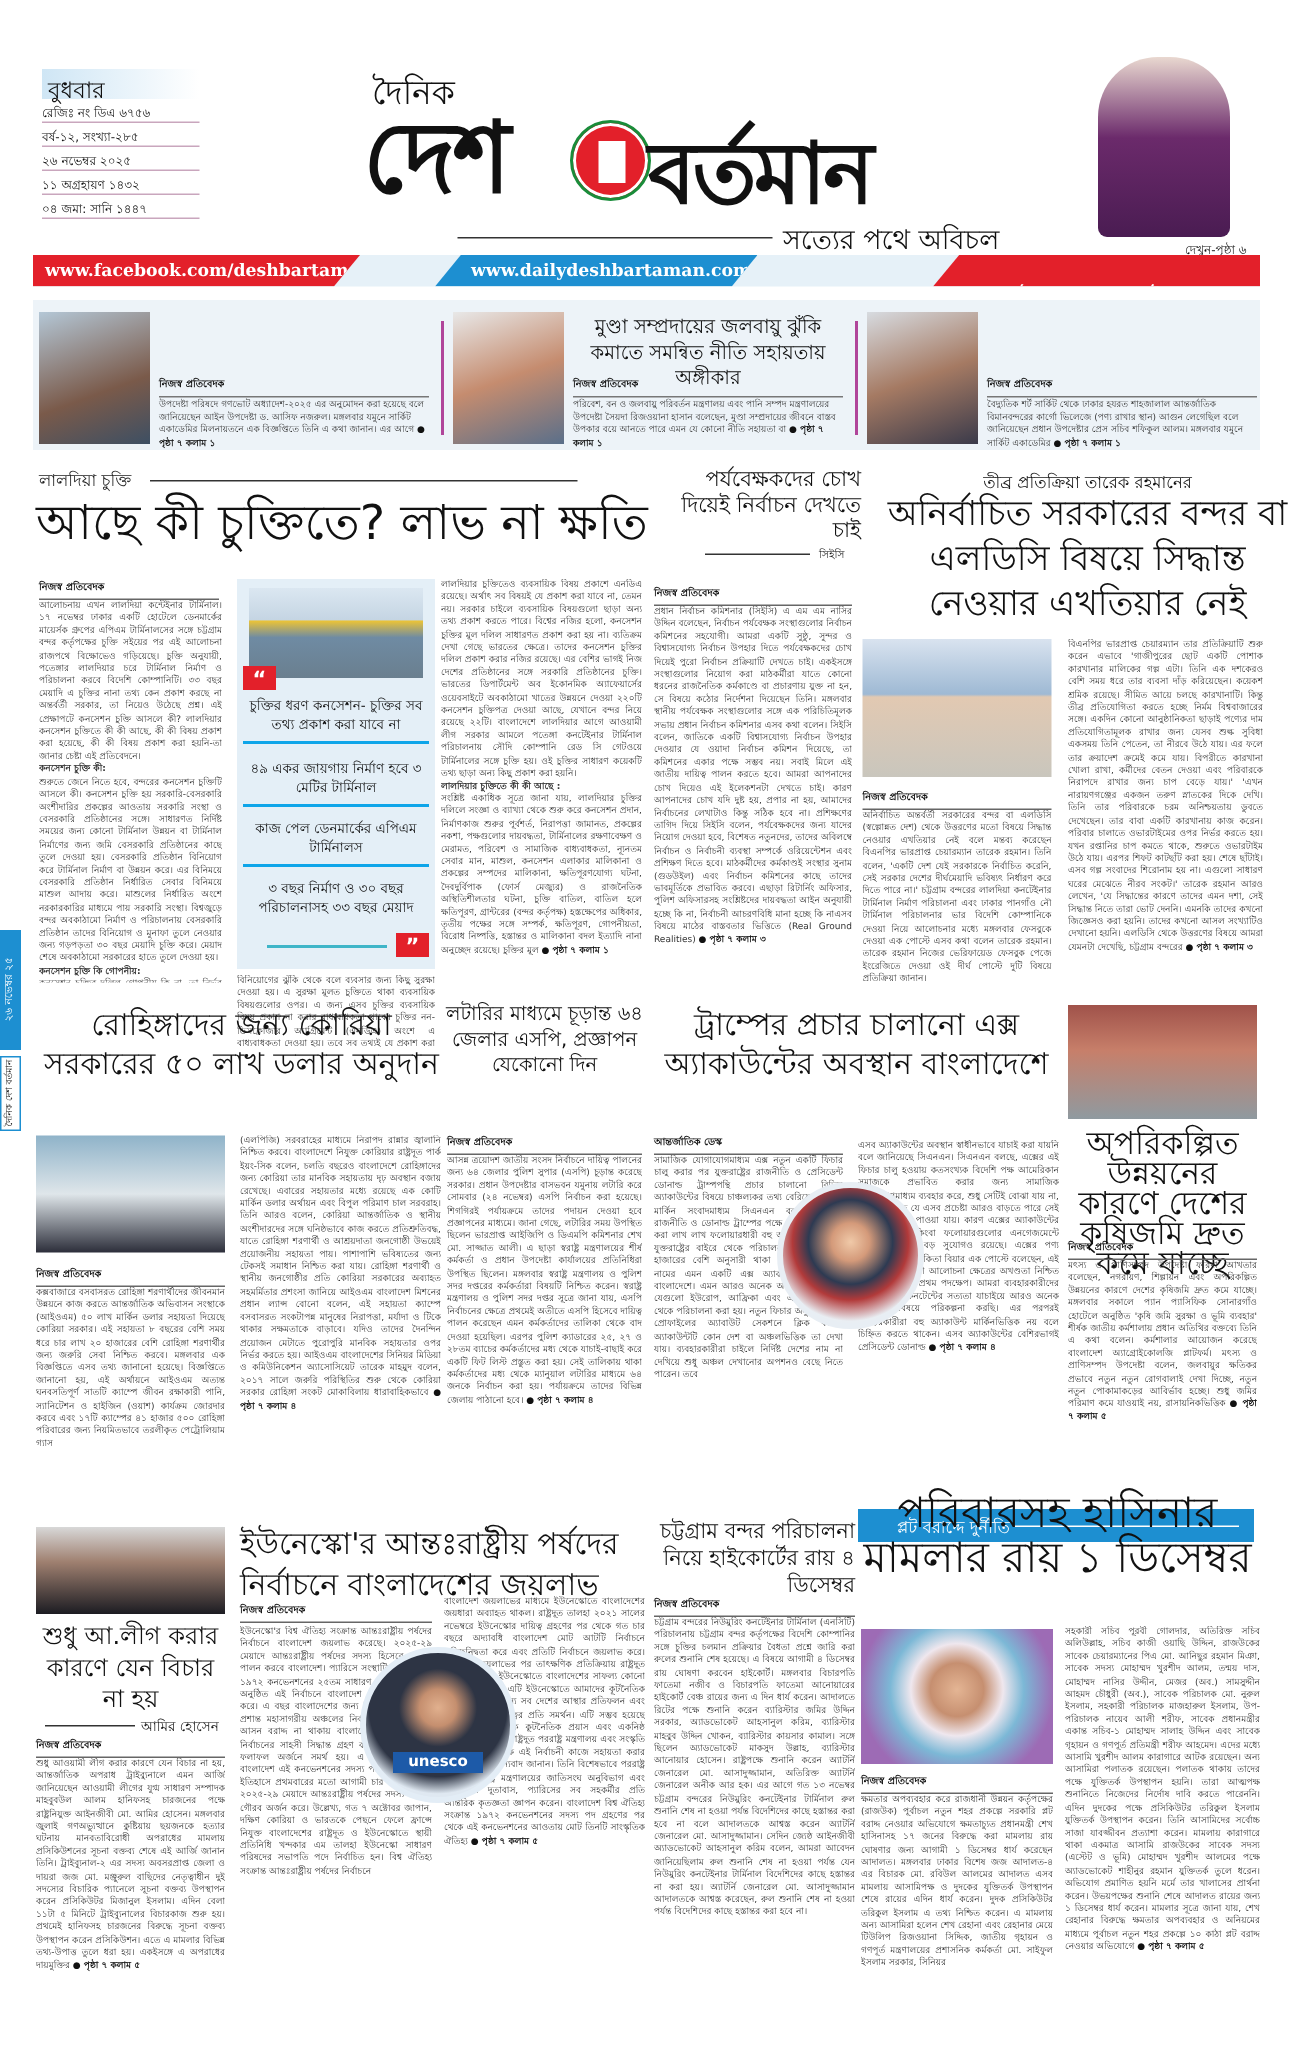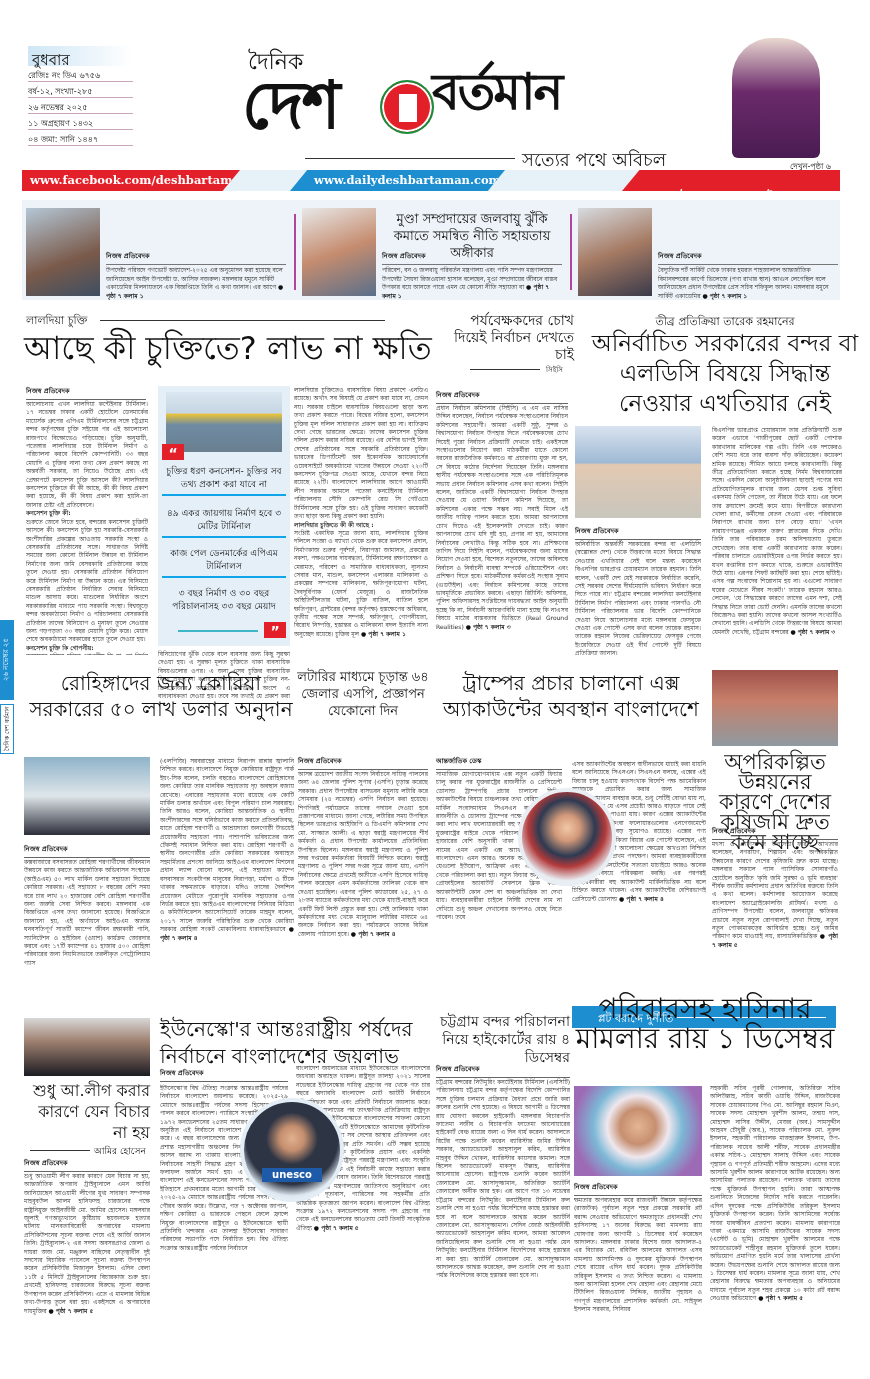--- a/index.html
+++ b/index.html
@@ -4,21 +4,21 @@
 <style>
 *{box-sizing:border-box;margin:0;padding:0}
 body{width:870px;height:1379px;background:#fff;font-family:"DejaVu Sans",sans-serif;color:#111;position:relative;overflow:hidden}
 .abs{position:absolute}
 .serif{font-family:"DejaVu Serif",serif}
 .meta-box{left:28px;top:46px;width:105px}
 .meta-day{background:linear-gradient(90deg,#cfe6f5,#fff);font-size:15px;font-weight:normal;padding:2px 4px;height:20px}
 .meta-row{font-size:8px;border-bottom:1px solid #c9a6bd;padding:3px 0;height:16px;white-space:nowrap}
 .mast-small{left:248px;top:44px;font-size:22px}
 .mast-desh{left:242px;top:70px;font-size:66px;font-weight:bold;letter-spacing:-2px;line-height:72px}
-.mast-bartaman{left:432px;top:56px;font-size:50px;font-weight:bold;letter-spacing:-2px;line-height:72px}
+.mast-bartaman{left:432px;top:80px;font-size:57px;font-weight:bold;letter-spacing:-2px;line-height:72px}
 .emblem{left:380px;top:80px;width:54px;height:54px;border-radius:50%;background:#e3202a;border:2px solid #1a8c3a;box-shadow:0 0 0 2px #fff inset}
 .emblem-map{left:17px;top:12px;width:18px;height:28px;background:#fff;clip-path:polygon(30% 0,70% 5,85% 30%,70% 55%,90% 80%,60% 100%,35% 75%,10% 60%,20% 30%)}
 .slogan-line{left:305px;top:158px;width:210px;height:1px;background:#333}
 .slogan{left:522px;top:146px;font-size:18px}
 .model{left:732px;top:38px;width:88px;height:120px;background:linear-gradient(180deg,#e9d8d0 0%,#6b2a6b 45%,#4a1c52 100%);border-radius:40px 40px 6px 6px}
 .model-cap{left:790px;top:160px;font-size:8px}
 .band{left:22px;top:170px;width:818px;height:21px;background:#e6f1f8}
 .fb{left:22px;top:170px;width:218px;height:21px;background:#e3202a;clip-path:polygon(0 0,100% 0,92% 100%,0 100%);color:#fff;font-size:11.5px;font-weight:bold;padding:3px 8px}
 .web{left:290px;top:170px;width:215px;height:21px;background:#1d8fd1;clip-path:polygon(8% 0,100% 0,92% 100%,0 100%);color:#fff;font-size:11.5px;font-weight:bold;padding:3px 24px}
 .price{left:622px;top:170px;width:218px;height:21px;background:#e3202a;clip-path:polygon(8% 0,100% 0,100% 100%,0 100%);color:#fff;font-size:12px;font-weight:bold;padding:18px 0 0 48px}
@@ -156,21 +156,21 @@
 <div class="abs body" style="left:436px;top:770px;width:126px;height:240px;overflow:hidden">সামাজিক যোগাযোগমাধ্যম এক্স নতুন একটি ফিচার চালু করার পর যুক্তরাষ্ট্রের রাজনীতি ও প্রেসিডেন্ট ডোনাল্ড ট্রাম্পপন্থি প্রচার চালানো বিভিন্ন অ্যাকাউন্টের বিষয়ে চাঞ্চল্যকর তথ্য বেরিয়ে আসছে। মার্কিন সংবাদমাধ্যম সিএনএন বলছে, মার্কিন রাজনীতি ও ডোনাল্ড ট্রাম্পের পক্ষে প্রতিনিয়ত কাজ করা লাখ লাখ ফলোয়ারধারী বহু অ্যাকাউন্ট আসলে যুক্তরাষ্ট্রের বাইরে থেকে পরিচালনা করা হয়। ৬৭ হাজারের বেশি অনুসারী থাকা 'আমেরিকা ফার্স্ট' নামের এমন একটি এক্স অ্যাকাউন্টের অবস্থান বাংলাদেশে। এমন আরও অনেক অ্যাকাউন্ট রয়েছে, যেগুলো ইউরোপ, আফ্রিকা এবং এশিয়ার বিভিন্ন থেকে পরিচালনা করা হয়। নতুন ফিচার অনুযায়ী, এক্স প্রোফাইলের অ্যাবাউট সেকশনে ক্লিক করলে অ্যাকাউন্টটি কোন দেশ বা অঞ্চলভিত্তিক তা দেখা যায়। ব্যবহারকারীরা চাইলে নির্দিষ্ট দেশের নাম না দেখিয়ে শুধু অঞ্চল দেখানোর অপশনও বেছে নিতে পারেন। তবে</div>
 <div class="abs body" style="left:572px;top:760px;width:134px;height:250px;overflow:hidden"><span>এসব অ্যাকাউন্টের অবস্থান স্বাধীনভাবে যাচাই করা যায়নি বলে জানিয়েছে সিএনএন। সিএনএন বলছে, এক্সের এই ফিচার চালু হওয়ায় কতসংখ্যক বিদেশি পক্ষ আমেরিকান সমাজকে প্রভাবিত করার জন্য সামাজিক যোগাযোগমাধ্যম ব্যবহার করে, শুধু সেটিই বোঝা যায় না, বরং ভবিষ্যতে যে এসব প্রচেষ্টা আরও বাড়তে পারে সেই বিষয়েও ধারণা পাওয়া যায়। কারণ এক্সের অ্যাকাউন্টের বেশি ব্যবহার কিংবা ফলোয়ারগুলোর এনগেজমেন্টে আর্থিক লাভের বড় সুযোগও রয়েছে। এক্সের পণ্য বিভাগের প্রধান নিকিতা বিয়ার এক পোস্টে বলেছেন, এই পরিবর্তন বিশ্বব্যাপী আলোচনা ক্ষেত্রের অখণ্ডতা নিশ্চিত করার গুরুত্বপূর্ণ প্রথম পদক্ষেপ। আমরা ব্যবহারকারীদের এক্সে পাওয়া কনটেন্টের সত্যতা যাচাইয়ে আরও অনেক উপায়ের বিষয়ে পরিকল্পনা করছি। এর পরপরই ব্যবহারকারীরা বহু অ্যাকাউন্ট মার্কিনভিত্তিক নয় বলে চিহ্নিত করতে থাকেন। এসব অ্যাকাউন্টের বেশিরভাগই প্রেসিডেন্ট ডোনাল্ড</span> <span class="cont">● পৃষ্ঠা ৭ কলাম ৪</span></div>
 <div class="abs circle-img" style="left:518px;top:788px;width:98px;height:98px;border:4px solid #e8eef4"></div>
 
 <div class="abs" style="left:712px;top:670px;width:126px;height:76px;background:linear-gradient(180deg,#a0524a 0%,#c77f6a 40%,#8f9aa0 100%)"></div>
 <div class="abs" style="left:712px;top:752px;width:126px;font-size:21px;line-height:20px;text-align:center">অপরিকল্পিত উন্নয়নের কারণে দেশের কৃষিজমি দ্রুত কমে যাচ্ছে</div>
 <div class="abs byline" style="left:712px;top:826px;width:126px">নিজস্ব প্রতিবেদক</div>
 <div class="abs body" style="left:712px;top:840px;width:126px;height:166px;overflow:hidden"><span>মৎস্য ও প্রাণিসম্পদ উপদেষ্টা ফরিদা আখতার বলেছেন, নগরায়ণ, শিল্পায়ন এবং অপরিকল্পিত উন্নয়নের কারণে দেশের কৃষিজমি দ্রুত কমে যাচ্ছে। মঙ্গলবার সকালে প্যান প্যাসিফিক সোনারগাঁও হোটেলে অনুষ্ঠিত 'কৃষি জমি সুরক্ষা ও ভূমি ব্যবহার' শীর্ষক জাতীয় কর্মশালায় প্রধান অতিথির বক্তব্যে তিনি এ কথা বলেন। কর্মশালার আয়োজন করেছে বাংলাদেশ অ্যাগ্রোইকোলজি প্লাটফর্ম। মৎস্য ও প্রাণিসম্পদ উপদেষ্টা বলেন, জলবায়ুর ক্ষতিকর প্রভাবে নতুন নতুন রোগবালাই দেখা দিচ্ছে, নতুন নতুন পোকামাকড়ের আবির্ভাব হচ্ছে। শুধু জমির পরিমাণ কমে যাওয়াই নয়, রাসায়নিকভিত্তিক</span> <span class="cont">● পৃষ্ঠা ৭ কলাম ৫</span></div>
 
 <div class="abs" style="left:24px;top:1018px;width:126px;height:58px;background:linear-gradient(180deg,#d8d8d8 0%,#9f8070 40%,#1c1c22 100%)"></div>
-<div class="abs" style="left:24px;top:1080px;width:126px;font-size:16px;line-height:21px;text-align:right">শুধু আ.লীগ করার কারণে যেন বিচার না হয়</div>
+<div class="abs" style="left:24px;top:1080px;width:126px;font-size:16px;line-height:21px;text-align:center">শুধু আ.লীগ করার কারণে যেন বিচার না হয়</div>
 <div class="abs rule" style="left:30px;top:1150px;width:60px"></div>
 <div class="abs" style="left:94px;top:1144px;font-size:9px">আমির হোসেন</div>
 <div class="abs byline" style="left:24px;top:1158px;width:126px">নিজস্ব প্রতিবেদক</div>
 <div class="abs body" style="left:24px;top:1172px;width:126px;height:160px;overflow:hidden"><span>শুধু আওয়ামী লীগ করার কারণে যেন বিচার না হয়, আন্তর্জাতিক অপরাধ ট্রাইব্যুনালে এমন আর্জি জানিয়েছেন আওয়ামী লীগের যুগ্ম সাধারণ সম্পাদক মাহবুবউল আলম হানিফসহ চারজনের পক্ষে রাষ্ট্রনিযুক্ত আইনজীবী মো. আমির হোসেন। মঙ্গলবার জুলাই গণঅভ্যুত্থানে কুষ্টিয়ায় ছয়জনকে হত্যার ঘটনায় মানবতাবিরোধী অপরাধের মামলায় প্রসিকিউশনের সূচনা বক্তব্য শেষে এই আর্জি জানান তিনি। ট্রাইব্যুনাল-২ এর সদস্য অবসরপ্রাপ্ত জেলা ও দায়রা জজ মো. মঞ্জুরুল বাছিদের নেতৃত্বাধীন দুই সদস্যের বিচারিক প্যানেলে সূচনা বক্তব্য উপস্থাপন করেন প্রসিকিউটর মিজানুল ইসলাম। এদিন বেলা ১১টা ৫ মিনিটে ট্রাইব্যুনালের বিচারকাজ শুরু হয়। প্রথমেই হানিফসহ চারজনের বিরুদ্ধে সূচনা বক্তব্য উপস্থাপন করেন প্রসিকিউশন। এতে এ মামলার বিভিন্ন তথ্য-উপাত্ত তুলে ধরা হয়। একইসঙ্গে এ অপরাধের দায়মুক্তির</span> <span class="cont">● পৃষ্ঠা ৭ কলাম ৫</span></div>
 
 <div class="abs" style="left:160px;top:1016px;width:270px;font-size:20px;line-height:27px;">ইউনেস্কো'র আন্তঃরাষ্ট্রীয় পর্ষদের নির্বাচনে বাংলাদেশের জয়লাভ</div>
 <div class="abs byline" style="left:160px;top:1068px;width:128px">নিজস্ব প্রতিবেদক</div>
 <div class="abs body" style="left:160px;top:1084px;width:128px;height:250px;overflow:hidden">ইউনেস্কো'র বিশ্ব ঐতিহ্য সংক্রান্ত আন্তঃরাষ্ট্রীয় পর্ষদের নির্বাচনে বাংলাদেশ জয়লাভ করেছে। ২০২৫-২৯ মেয়াদে আন্তঃরাষ্ট্রীয় পর্ষদের সদস্য হিসেবে দায়িত্ব পালন করবে বাংলাদেশ। প্যারিসে সংস্থাটির সদরদপ্তরে ১৯৭২ কনভেনশনের ২৫তম সাধারণ সভা চলাকালীন অনুষ্ঠিত এই নির্বাচনে বাংলাদেশ এই সাফল্য লাভ করে। এ বছর বাংলাদেশের জন্য নির্ধারিত এশিয়া ও প্রশান্ত মহাসাগরীয় অঞ্চলের নির্বাচনী গ্রুপে কোনো আসন বরাদ্দ না থাকায় বাংলাদেশ উন্মুক্ত আসনে নির্বাচনের সাহসী সিদ্ধান্ত গ্রহণ করে এবং কাঙ্ক্ষিত ফলাফল অর্জনে সমর্থ হয়। এ নির্বাচনের ফলে বাংলাদেশ এই কনভেনশনের সদস্য পদের ৫৩ বছরের ইতিহাসে প্রথমবারের মতো আগামী চার বছরের জন্য ২০২৫-২৯ মেয়াদে আন্তঃরাষ্ট্রীয় পর্ষদের সদস্য হওয়ার গৌরব অর্জন করে। উল্লেখ্য, গত ৭ অক্টোবর জাপান, দক্ষিণ কোরিয়া ও ভারতকে পেছনে ফেলে ফ্রান্সে নিযুক্ত বাংলাদেশের রাষ্ট্রদূত ও ইউনেস্কোতে স্থায়ী প্রতিনিধি খন্দকার এম তালহা ইউনেস্কো সাধারণ পরিষদের সভাপতি পদে নির্বাচিত হন। বিশ্ব ঐতিহ্য সংক্রান্ত আন্তঃরাষ্ট্রীয় পর্ষদের নির্বাচনে</div>
 <div class="abs body" style="left:296px;top:1064px;width:134px;height:270px;overflow:hidden"><span>বাংলাদেশ জয়লাভের মাধ্যমে ইউনেস্কোতে বাংলাদেশের জয়ধারা অব্যাহত থাকল। রাষ্ট্রদূত তালহা ২০২১ সালের নভেম্বরে ইউনেস্কোর দায়িত্ব গ্রহণের পর থেকে গত চার বছরে অদ্যাবধি বাংলাদেশ মোট আটটি নির্বাচনে প্রতিদ্বন্দ্বিতা করে এবং প্রতিটি নির্বাচনে জয়লাভ করে। নির্বাচনে জয়লাভের পর তাৎক্ষণিক প্রতিক্রিয়ায় রাষ্ট্রদূত তালহা বলেন, ইউনেস্কোতে বাংলাদেশের সাফল্য কোনো একক ঘটনা নয়। এটি ইউনেস্কোতে আমাদের কূটনৈতিক সক্ষমতার প্রতি অন্য সব দেশের আস্থার প্রতিফলন এবং বাংলাদেশের নেতৃত্বের প্রতি সমর্থন। এটি সম্ভব হয়েছে আমাদের ধারাবাহিক কূটনৈতিক প্রয়াস এবং একনিষ্ঠ প্রচারণার মাধ্যমে। রাষ্ট্রদূত পররাষ্ট্র মন্ত্রণালয় এবং সংস্কৃতি বিষয়ক মন্ত্রণালয়কে এই নির্বাচনী কাজে সহায়তা করার জন্য আন্তরিক ধন্যবাদ জানান। তিনি বিশেষভাবে পররাষ্ট্র সচিব, পররাষ্ট্র মন্ত্রণালয়ের জাতিসংঘ অনুবিভাগ এবং বাংলাদেশ দূতাবাস, প্যারিসের সব সহকর্মীর প্রতি আন্তরিক কৃতজ্ঞতা জ্ঞাপন করেন। বাংলাদেশ বিশ্ব ঐতিহ্য সংক্রান্ত ১৯৭২ কনভেনশনের সদস্য পদ গ্রহণের পর থেকে এই কনভেনশনের আওতায় মোট তিনটি সাংস্কৃতিক ঐতিহ্য</span> <span class="cont">● পৃষ্ঠা ৭ কলাম ৫</span></div>
 <div class="abs" style="left:240px;top:1098px;width:104px;height:104px;border-radius:50%;background:radial-gradient(circle at 50% 38%,#e1b08e 0,#c58f6f 16%,#2d3444 34%,#2d3444 60%,#dfe8f1 75%);border:4px solid #e3edf6">

